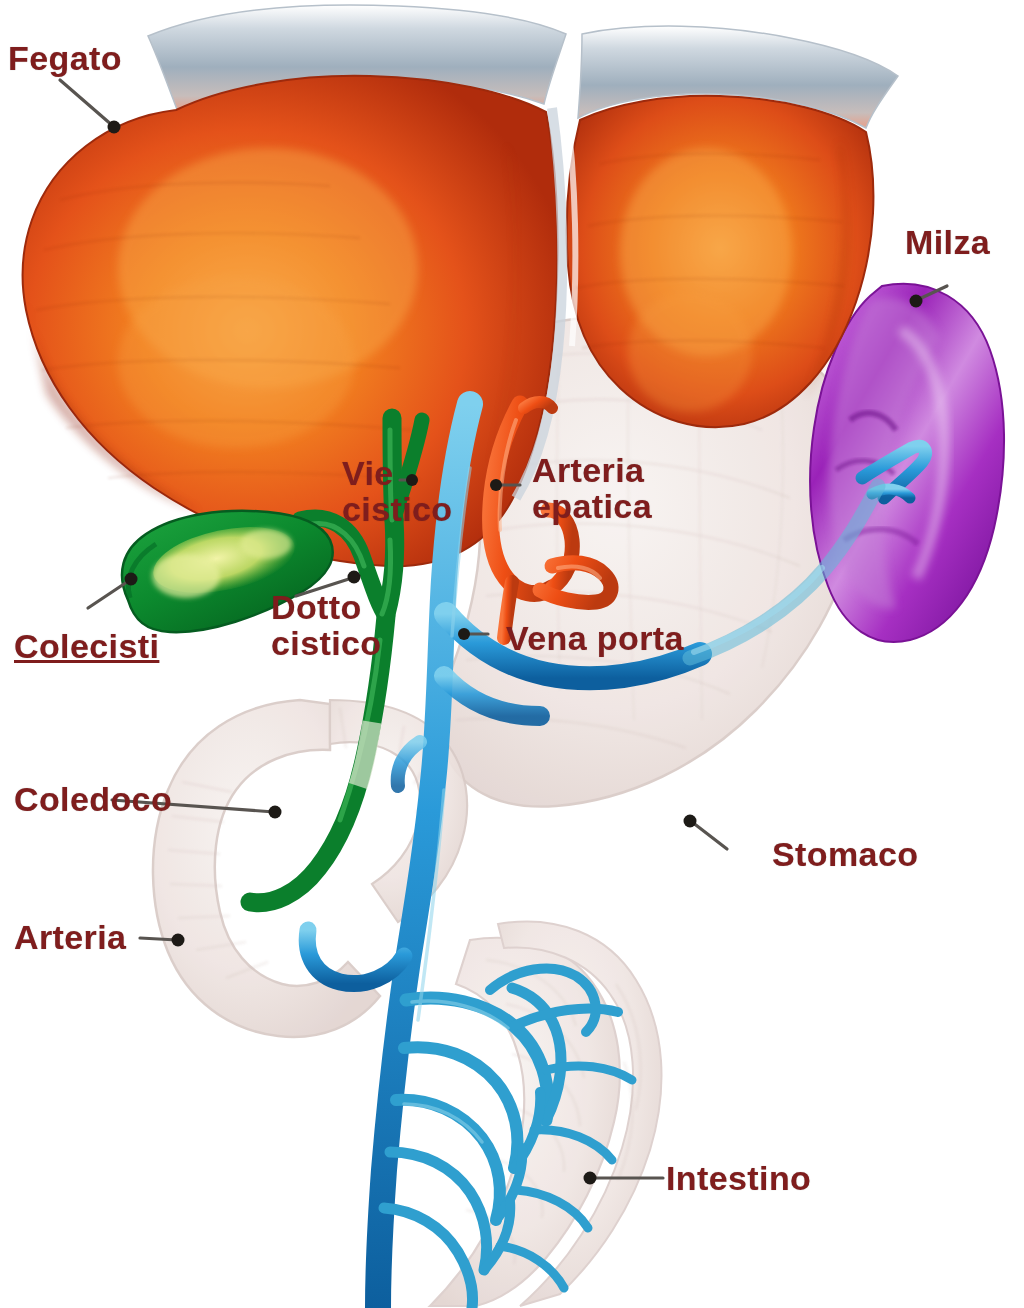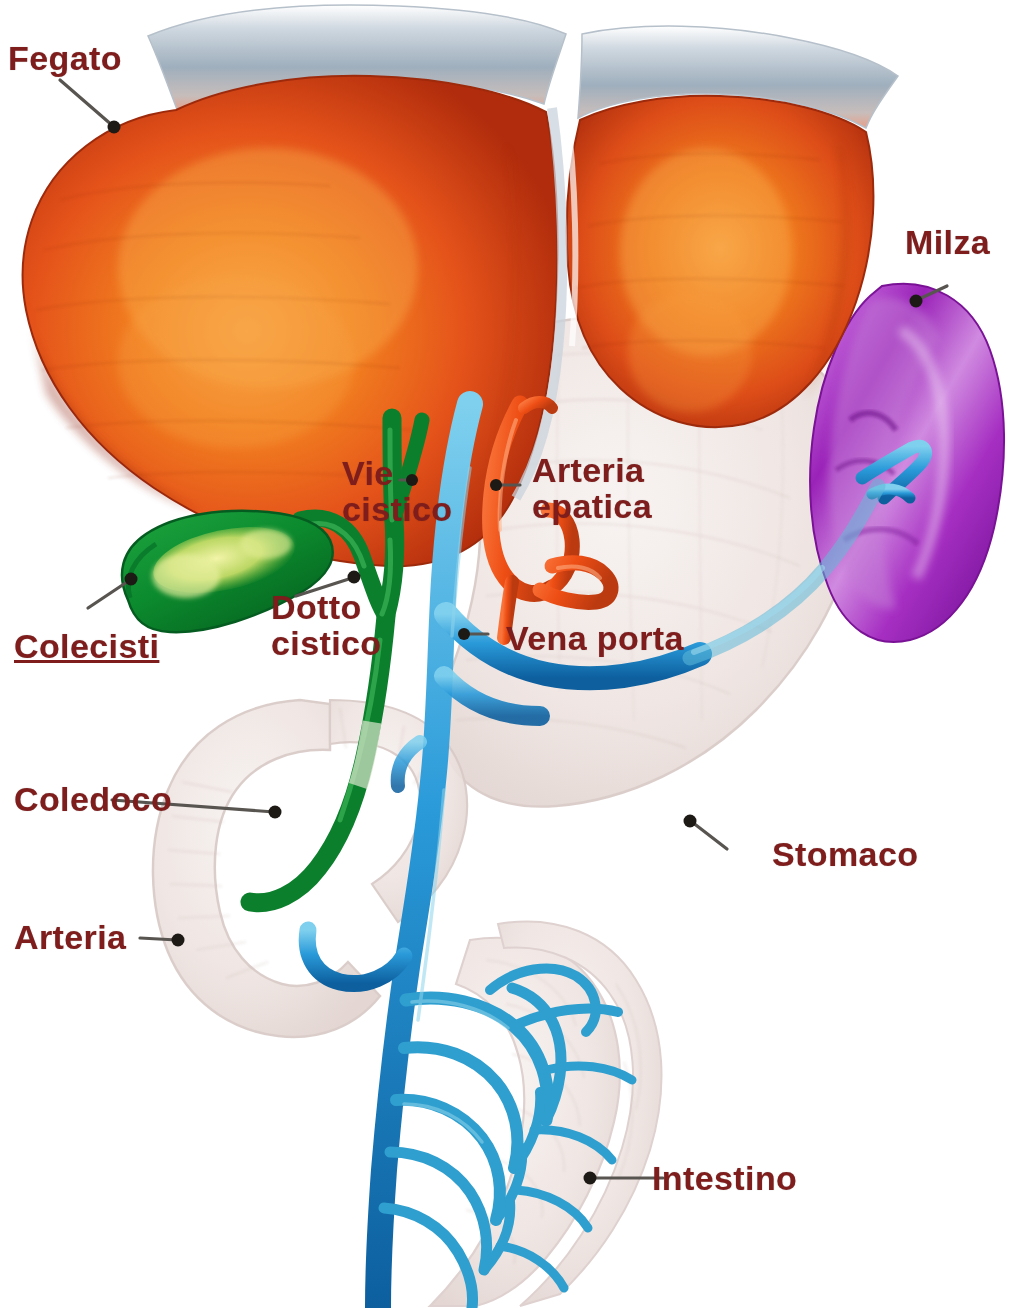--- a/index.html
+++ b/index.html
@@ -425,15 +425,15 @@
   <div class="lbl" style="left:8px;  top:40px;"><span>Fegato</span></div>
   <div class="lbl" style="left:905px; top:224px;"><span>Milza</span></div>
   <div class="lbl" style="left:342px; top:455px;"><span>Vie</span><br><span>cistico</span></div>
   <div class="lbl" style="left:532px; top:452px;"><span>Arteria</span><br><span>epatica</span></div>
   <div class="lbl" style="left:14px;  top:628px;text-decoration:underline;"><span>Colecisti</span></div>
   <div class="lbl" style="left:255px; top:589px;margin-left:16px;"><span>Dotto</span><br><span>cistico</span></div>
   <div class="lbl" style="left:486px; top:620px;margin-left:20px;"><span>Vena porta</span></div>
   <div class="lbl" style="left:14px;  top:781px;text-align:center;"><span>Coledoco</span></div>
   <div class="lbl" style="left:772px; top:836px;"><span>Stomaco</span></div>
   <div class="lbl" style="left:14px;  top:919px;"><span>Arteria</span></div>
-  <div class="lbl" style="left:652px; top:1160px;"><span>Intestino</span></div>
+  <div class="lbl" style="left:666px; top:1160px;"><span>Intestino</span></div>
 
 </div>
 
 </body></html>

